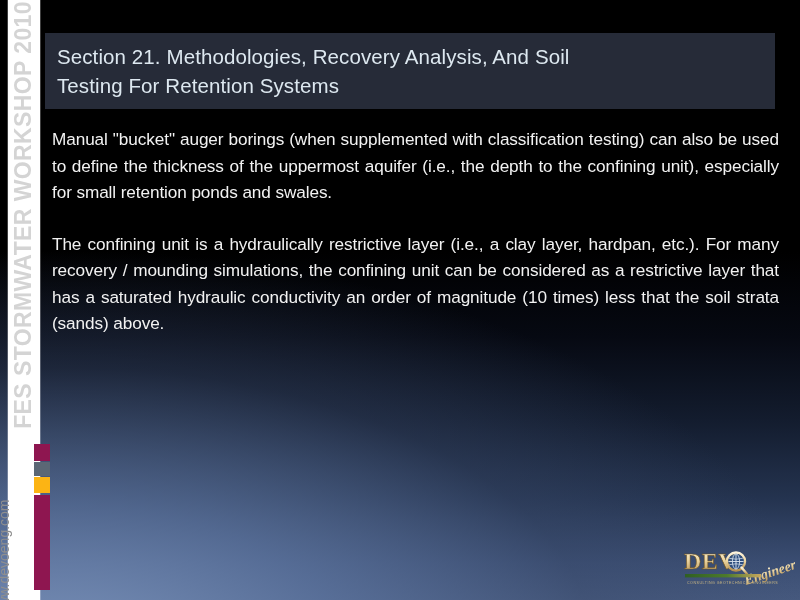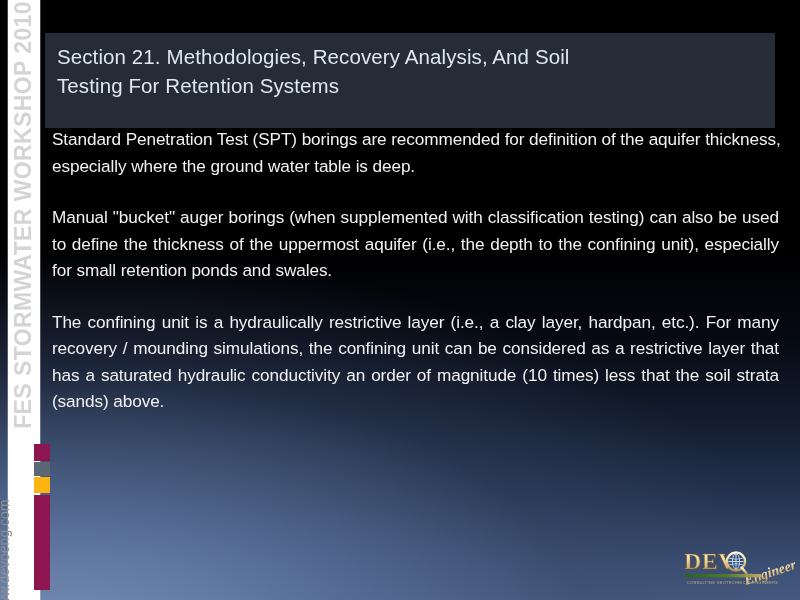--- a/index.html
+++ b/index.html
@@ -82,21 +82,21 @@
   #swatch-slate       { top: 462px; height: 14px; background: #5b6775; }
   #swatch-gold        { top: 477px; height: 16px; background: #fcb414; }
   #swatch-maroon-bar  { top: 495px; height: 95px; background: #8e1650; }
 
   
   #title-bar {
     position: absolute;
     left: 45px;
     top: 33px;
     width: 730px;
-    height: 95px;
+    height: 76px;
     background: #262b38;
     box-sizing: border-box;
     padding: 9px 12px 0 12px;
   }
   #title-text {
     color: #dde8f0;
     font-family: "Liberation Sans", sans-serif;
     font-size: 20.5px;
     line-height: 29px;
     font-weight: normal;
@@ -163,21 +163,20 @@
 
   <div id="sidebar-url-text">www.devoeng.com</div>
 
   <div id="title-bar">
     <h1 id="title-text">Section 21.  Methodologies, Recovery Analysis, And Soil
 Testing For Retention Systems</h1>
   </div>
 
   <div id="body-block">
 
-    <p class="body-para plain" id="para-1">Standard Penetration Test (SPT) borings are recommended for definition of the aquifer thickness, especially where the ground water table is deep.</p>
 
     <p class="body-para justified" id="para-2">Manual "bucket" auger borings (when supplemented with classification testing) can also be used to define the thickness of the uppermost aquifer (i.e., the depth to the confining unit), especially for small retention ponds and swales.</p>
 
     <p class="body-para justified" id="para-3">The confining unit is a hydraulically restrictive layer (i.e., a clay layer, hardpan, etc.). For many recovery / mounding simulations, the confining unit can be considered as a restrictive layer that has a saturated hydraulic conductivity an order of magnitude (10 times) less that the soil strata (sands) above.</p>
   </div>
 
   <div id="logo">
     <svg width="112" height="50" viewBox="0 0 112 50" xmlns="http://www.w3.org/2000/svg">
       <defs>
         <linearGradient id="goldGrad" x1="0" y1="0" x2="0" y2="1">

